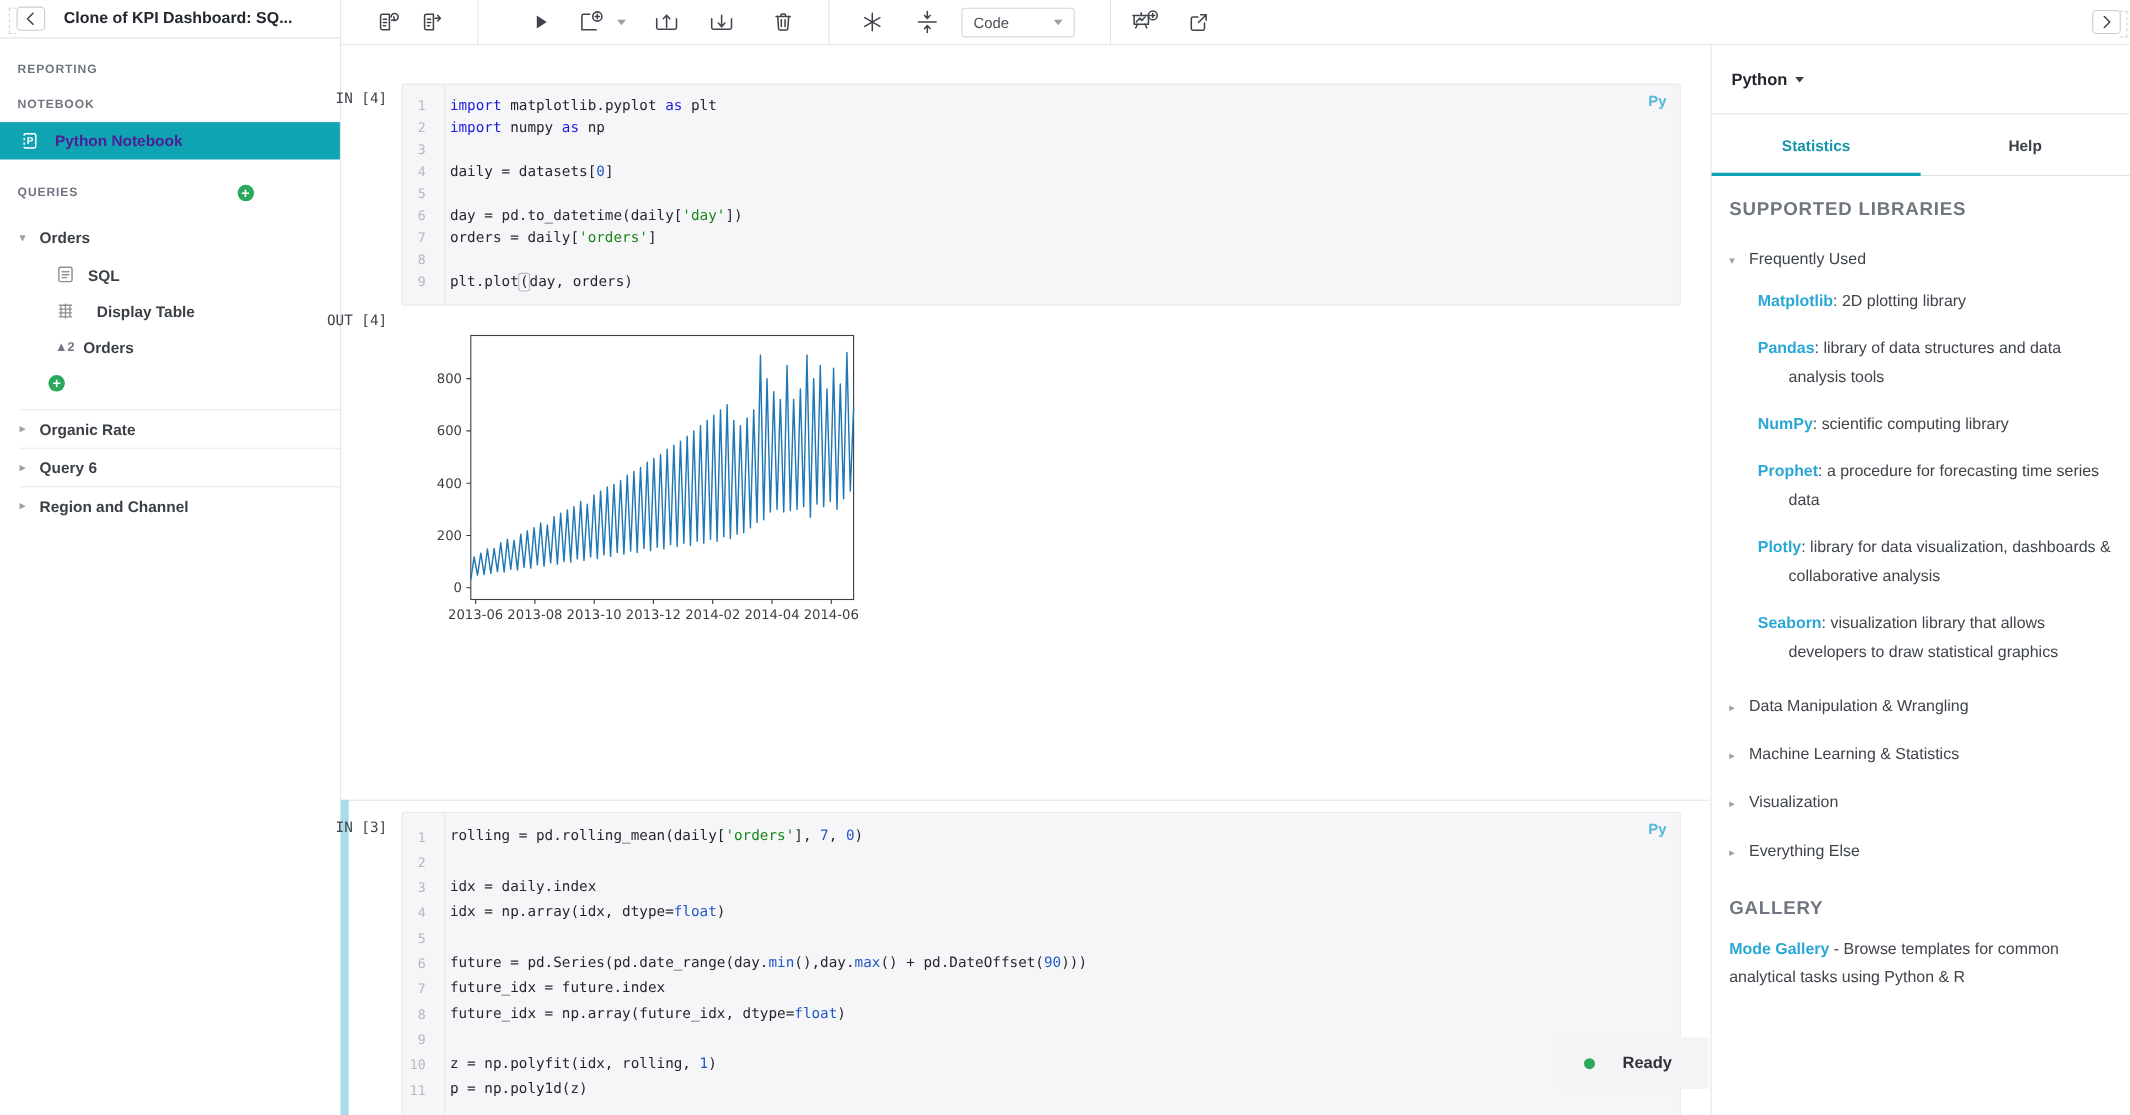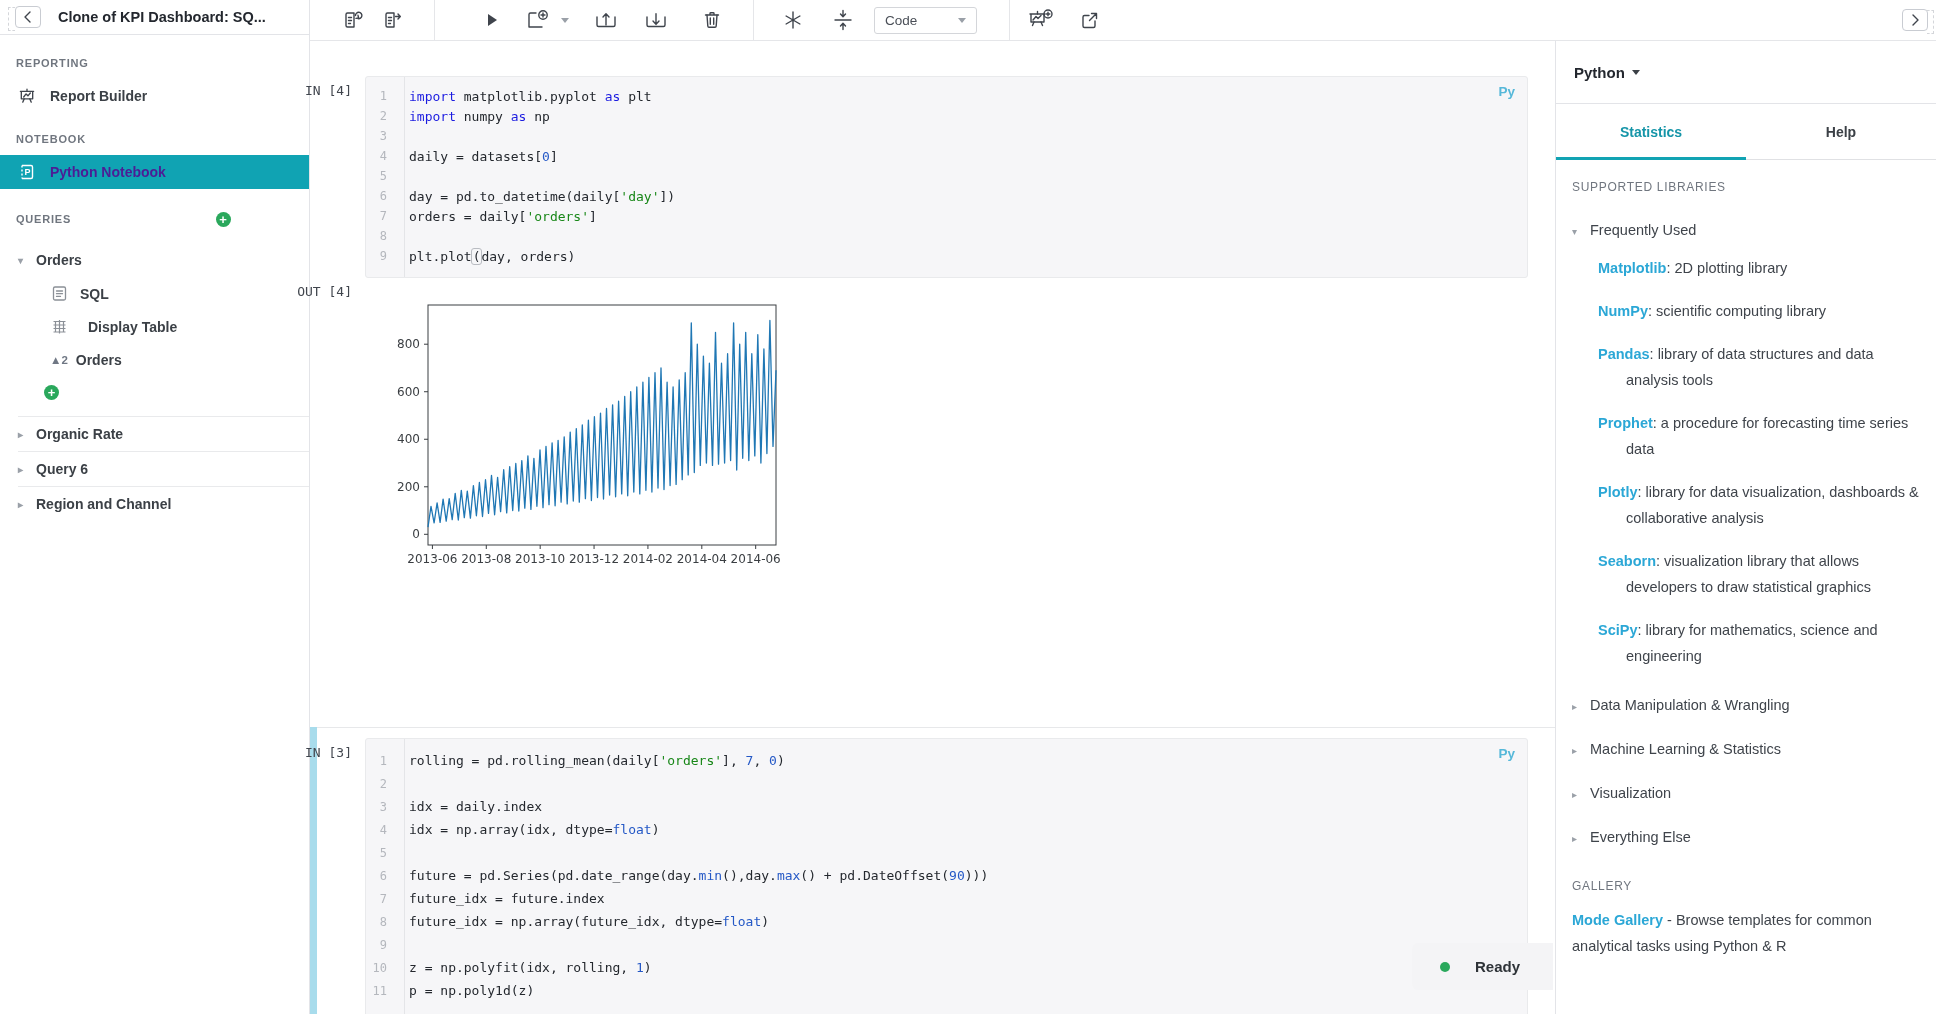--- a/index.html
+++ b/index.html
@@ -83,21 +83,21 @@
     border-left:1px solid #e3e4e8; background:#fff; }
   #kernel-row { height:63px; border-bottom:1px solid #e3e4e8; display:flex; align-items:center;
     padding-left:18px; }
   #kernel-label { font-size:15px; font-weight:bold; color:#23272e; margin-right:7px; }
   #tab-row { height:56px; border-bottom:1px solid #e0e1e4; display:flex; }
   .tab { flex:1; display:flex; align-items:center; justify-content:center; font-size:14px;
     font-weight:bold; color:#3b4046; cursor:pointer; position:relative; }
   .tab.active { color:#1595a8; }
   .tab.active:after { content:""; position:absolute; left:0; right:0; bottom:-1px; height:3px; background:#11a3b3; }
   #rp-content { padding:20px 10px 0 10px; font-size:14.5px; color:#3f444b; }
-  .rp-sec-header { font-size:12px; font-weight:normal; letter-spacing:.7px; color:#70767f; }
+  .rp-sec-header { font-size:17px; font-weight:bold; letter-spacing:.7px; color:#70767f; }
   .rp-group { display:flex; align-items:baseline; margin-top:28px; cursor:pointer; }
   .rp-group .q-caret { width:24px; padding-left:6px; }
   .rp-group-label { font-weight:normal; color:#3f444b; }
   .lib-item { margin:17px 0 0 32px; line-height:26px; padding-left:28px; text-indent:-28px; }
   .lib-name { color:#2ba7d6; font-weight:bold; cursor:pointer; }
   #gallery-text { margin-top:14px; line-height:26px; }
   #gallery-link { color:#2ba7d6; font-weight:bold; cursor:pointer; }
 </style>
 </head>
 <body>
@@ -232,32 +232,20 @@
           <path d="M6 1 L1 6 L6 11" class="icon-stroke" stroke="#8b9097"></path>
         </svg>
     </div>
     <div id="report-title">Clone of KPI Dashboard: SQ...</div>
   </div>
 
   <div class="sec-header" style="margin-top:22px">
     <span>REPORTING</span>
   </div>
 
-  <div class="side-item" style="margin-top:10px; padding-left:18px">
-    <span class="side-icon">
-      <svg width="19" height="19" viewBox="0 0 19 19">
-          <g class="icon-stroke" stroke="#8b9097" stroke-width="1.3">
-        <path d="M2.5 4 H16.5 M3.5 4 V12 H15.5 V4"></path>
-        <path d="M6 10 L8.5 6.8 L10.5 8.8 L13 5.8"></path>
-        <path d="M6.5 12 L5 15.5 M12.5 12 L14 15.5 M9.5 1.8 V4"></path>
-      </g>
-        </svg>
-    </span>
-    <span style="margin-left:14px">Report Builder</span>
-  </div>
 
   <div class="sec-header" style="margin-top:20px">
     <span>NOTEBOOK</span>
   </div>
 
   <div class="side-item selected-item" style="margin-top:10px; padding-left:18px; height:34px">
     <span class="side-icon">
       <svg width="18" height="18" viewBox="0 0 18 18">
         <path d="M4 2.5 H13 Q14.5 2.5 14.5 4 V14 Q14.5 15.5 13 15.5 H4" fill="none" stroke="#fff" stroke-width="1.4"></path>
         <path d="M4 2.5 V15.5" stroke="#fff" stroke-width="1.4" stroke-dasharray="2 2"></path>
@@ -470,26 +458,25 @@
       <div class="tab">Help</div>
     </div>
   <div id="rp-content">
     <div class="rp-sec-header" style="padding-left:6px">SUPPORTED LIBRARIES</div>
     <div id="rp-groups">
         <div class="rp-group">
           <span class="q-caret">▾</span>
           <span class="rp-group-label">Frequently Used</span>
         </div>
         <div class="lib-item"><span class="lib-name">Matplotlib</span><span>: 2D plotting library</span></div>
+        <div class="lib-item"><span class="lib-name">Pandas</span><span>: library of data structures and data analysis tools</span></div>
         <div class="lib-item"><span class="lib-name">NumPy</span><span>: scientific computing library</span></div>
-        <div class="lib-item"><span class="lib-name">Pandas</span><span>: library of data structures and data analysis tools</span></div>
         <div class="lib-item"><span class="lib-name">Prophet</span><span>: a procedure for forecasting time series data</span></div>
         <div class="lib-item"><span class="lib-name">Plotly</span><span>: library for data visualization, dashboards &amp; collaborative analysis</span></div>
         <div class="lib-item"><span class="lib-name">Seaborn</span><span>: visualization library that allows developers to draw statistical graphics</span></div>
-        <div class="lib-item"><span class="lib-name">SciPy</span><span>: library for mathematics, science and engineering</span></div>
         <div class="rp-group">
           <span class="q-caret">▸</span>
           <span class="rp-group-label">Data Manipulation &amp; Wrangling</span>
         </div>
         <div class="rp-group">
           <span class="q-caret">▸</span>
           <span class="rp-group-label">Machine Learning &amp; Statistics</span>
         </div>
         <div class="rp-group">
           <span class="q-caret">▸</span>

